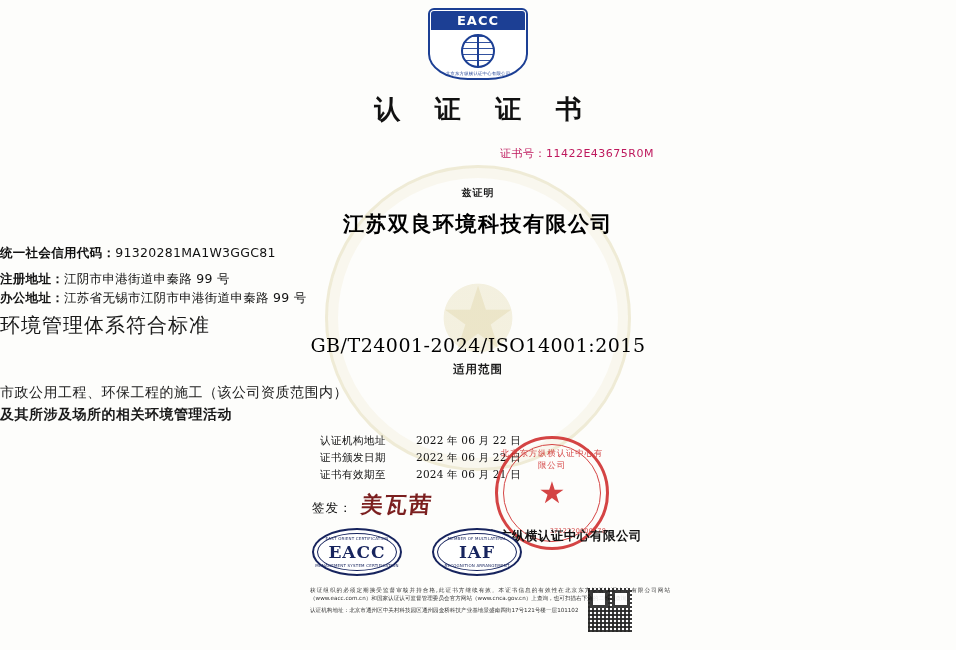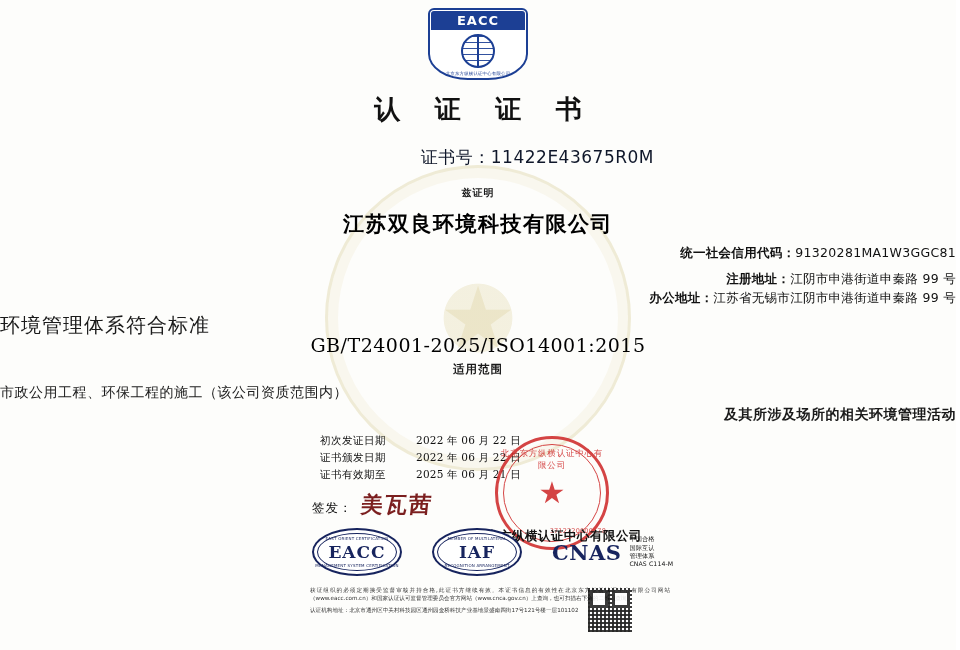--- a/index.html
+++ b/index.html
@@ -141,22 +141,22 @@
     font-weight: bold;
     letter-spacing: 14px;
     color: #111111;
     text-indent: 14px;
   }
 
   .cert-no {
     position: absolute;
     right: 302px;
     top: 146px;
-    font-size: 17px;
-    color: #0f172a;
+    font-size: 11px;
+    color: #be185d;
     letter-spacing: 0.5px;
   }
 
   .hereby {
     position: absolute;
     left: 0; right: 0;
     top: 186px;
     text-align: center;
     font-size: 10px;
     font-weight: bold;
@@ -170,25 +170,24 @@
     text-align: center;
     font-size: 21px;
     font-weight: bold;
     letter-spacing: 1.5px;
     color: #000;
   }
 
   .row-line {
     position: absolute;
     left: 0; right: 0;
-    text-align: right;
+    text-align: left;
     font-size: 12.5px;
     letter-spacing: 0.3px;
     color: #111;
-    padding-left: 12px;
   }
   .row-line .lbl { font-weight: bold; }
 
   .credit { top: 245px; }
   .addr1 { top: 271px; }
   .addr2 { top: 290px; }
 
   .std-title {
     position: absolute;
     left: 0; right: 0;
@@ -222,21 +221,21 @@
     left: 0; right: 0;
     top: 384px;
     font-size: 14px;
     font-weight: normal;
     letter-spacing: 0.5px;
   }
   .scope-2 {
     position: absolute;
     left: 0; right: 0;
     top: 406px;
-    text-align: right;
+    text-align: left;
     font-size: 14px;
     font-weight: bold;
     letter-spacing: 0.5px;
   }
 
   
   .dates {
     position: absolute;
     left: 320px;
     top: 432px;
@@ -464,35 +463,35 @@
 
     <div class="row-line addr1">
       <span class="lbl">注册地址：</span><span>江阴市申港街道申秦路 99 号</span>
     </div>
 
     <div class="row-line addr2">
       <span class="lbl">办公地址：</span><span>江苏省无锡市江阴市申港街道申秦路 99 号</span>
     </div>
 
     <div class="std-title">环境管理体系符合标准</div>
-    <div class="std-code">GB/T24001-2025/ISO14001:2015</div>
+    <div class="std-code">GB/T24001-2024/ISO14001:2015</div>
 
     <div class="scope-label">适用范围</div>
     <div class="scope-1">市政公用工程、环保工程的施工（该公司资质范围内）</div>
     <div class="scope-2">及其所涉及场所的相关环境管理活动</div>
 
     <div class="dates">
       <div class="drow">
-        <span class="dlbl">初次发证日期</span><span class="dval">2022 年 06 月 22 日</span>
+        <span class="dlbl">认证机构地址</span><span class="dval">2022 年 06 月 22 日</span>
       </div>
       <div class="drow">
         <span class="dlbl">证书颁发日期</span><span class="dval">2022 年 06 月 22 日</span>
       </div>
       <div class="drow">
-        <span class="dlbl">证书有效期至</span><span class="dval">2025 年 06 月 21 日</span>
+        <span class="dlbl">证书有效期至</span><span class="dval">2024 年 06 月 21 日</span>
       </div>
     </div>
 
     <div class="signature-row">
       <span class="sig-label">签发：</span><span class="sig-name">美瓦茜</span>
     </div>
 
     <div class="seal">
       <div class="inner-ring"></div>
       <div class="arc-text">北京东方纵横认证中心有限公司</div>
@@ -511,29 +510,20 @@
         <div class="bot-t">MANAGEMENT SYSTEM CERTIFICATION</div>
       </div>
 
       <div class="oval iaf">
         <div class="oval-in"></div>
         <div class="top-t">MEMBER OF MULTILATERAL</div>
         <div class="big">IAF</div>
         <div class="bot-t">RECOGNITION ARRANGEMENT</div>
       </div>
 
-      <div class="cnas-wrap">
-        <div class="cnas-mark">CNAS</div>
-        <div class="cnas-text">
-          <div>中国合格</div>
-          <div>国际互认</div>
-          <div>管理体系</div>
-          <div>CNAS C114-M</div>
-        </div>
-      </div>
 
     </div>
 
     <div class="fineprint">
       <p>获证组织的必须定期接受监督审核并持合格,此证书方继续有效。本证书信息的有效性在北京东方纵横认证中心有限公司网站（www.eacc.com.cn）和国家认证认可监督管理委员会官方网站（www.cnca.gov.cn）上查询，也可扫描右下角的二维码查询。</p>
       <p>认证机构地址：北京市通州区中关村科技园区通州园金桥科技产业基地景盛南四街17号121号楼一层101102</p>
     </div>
 
     <div class="qr"></div>
 

